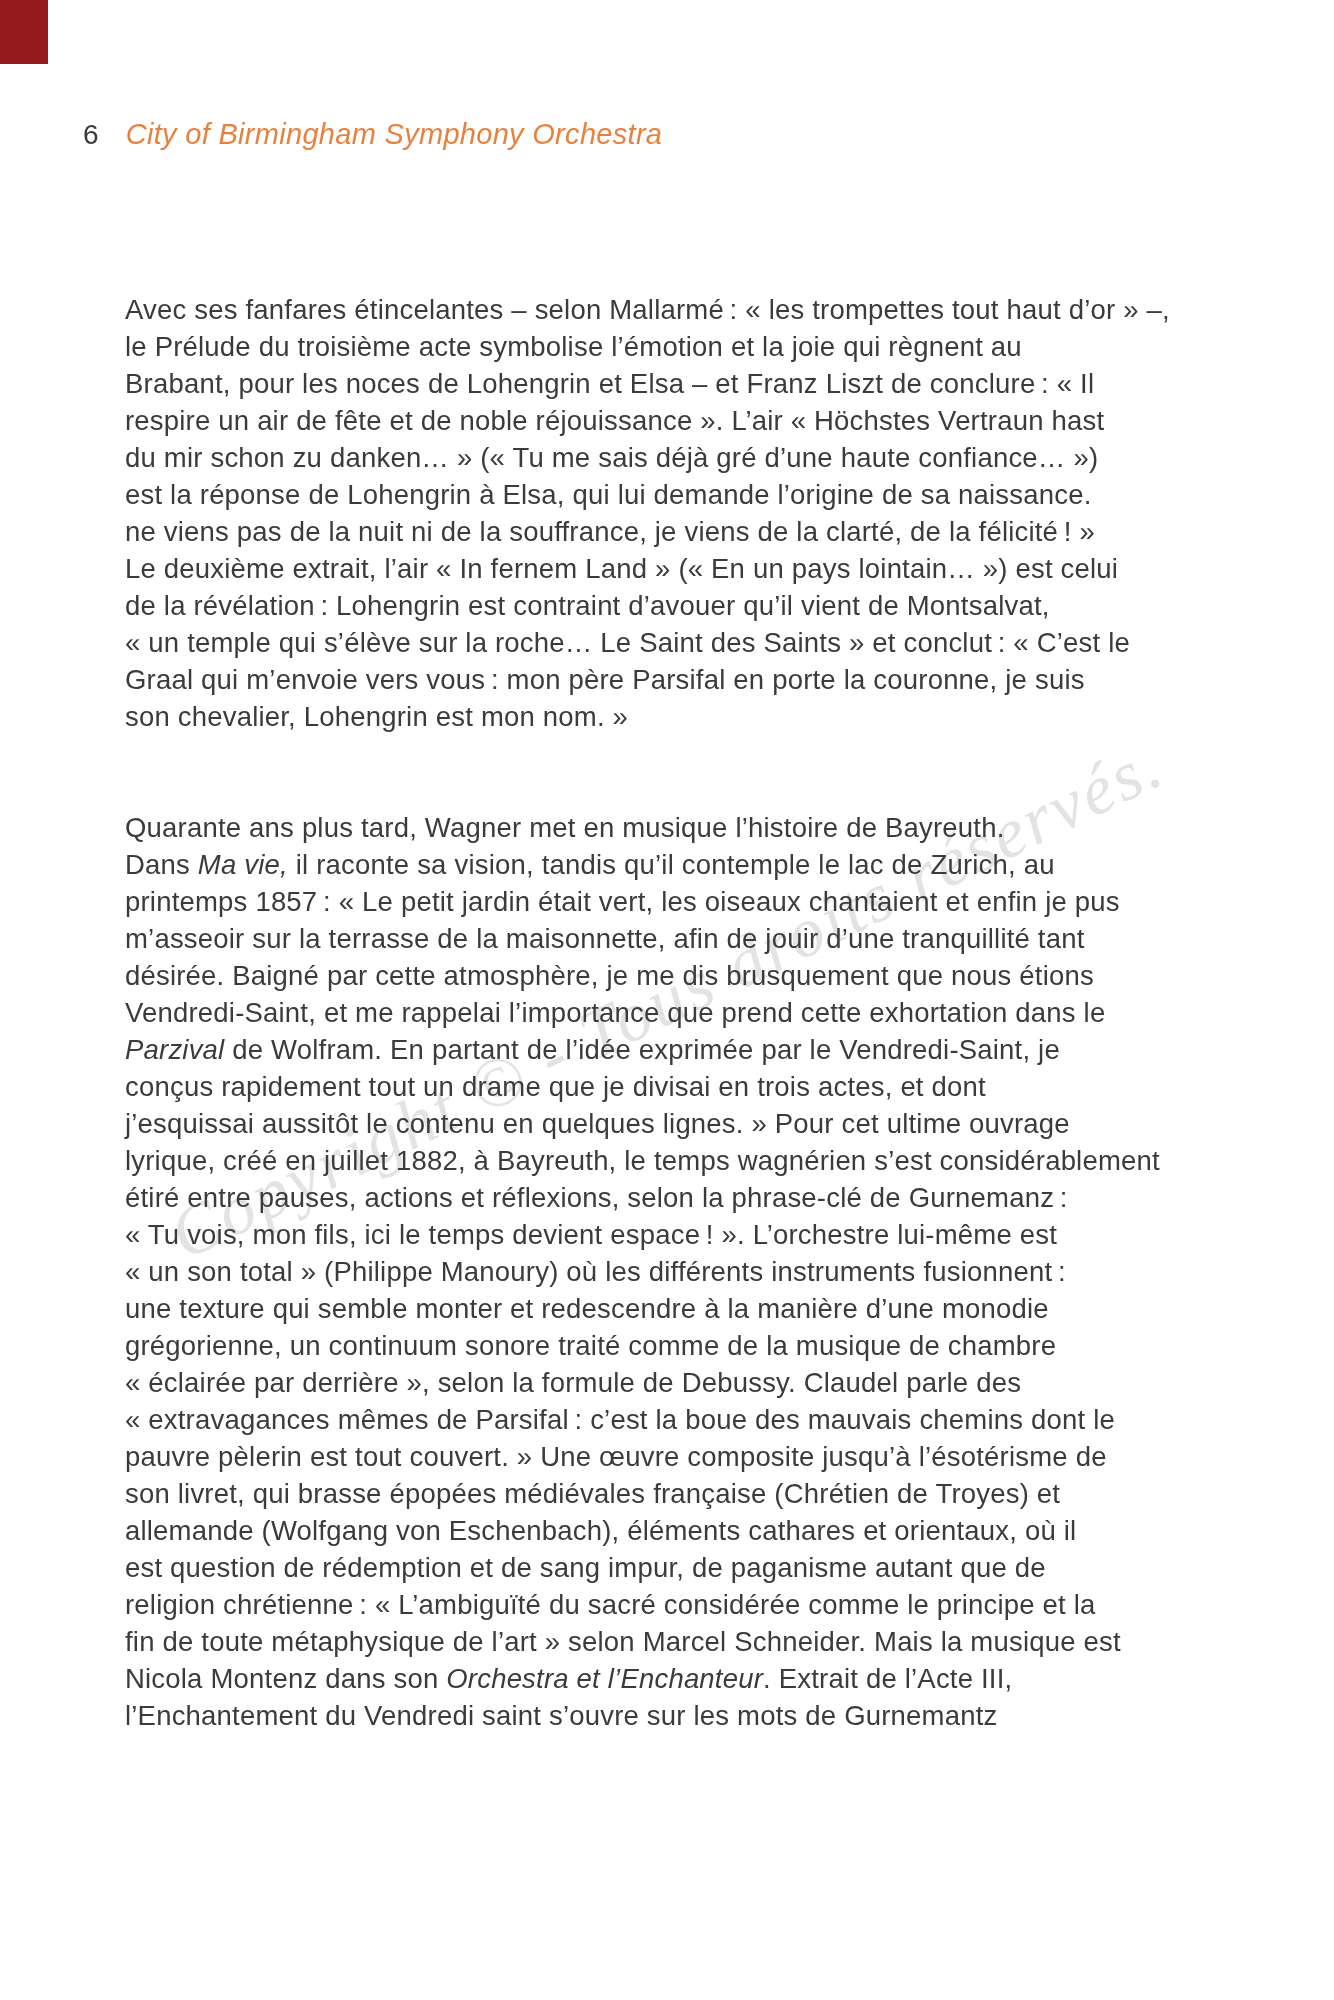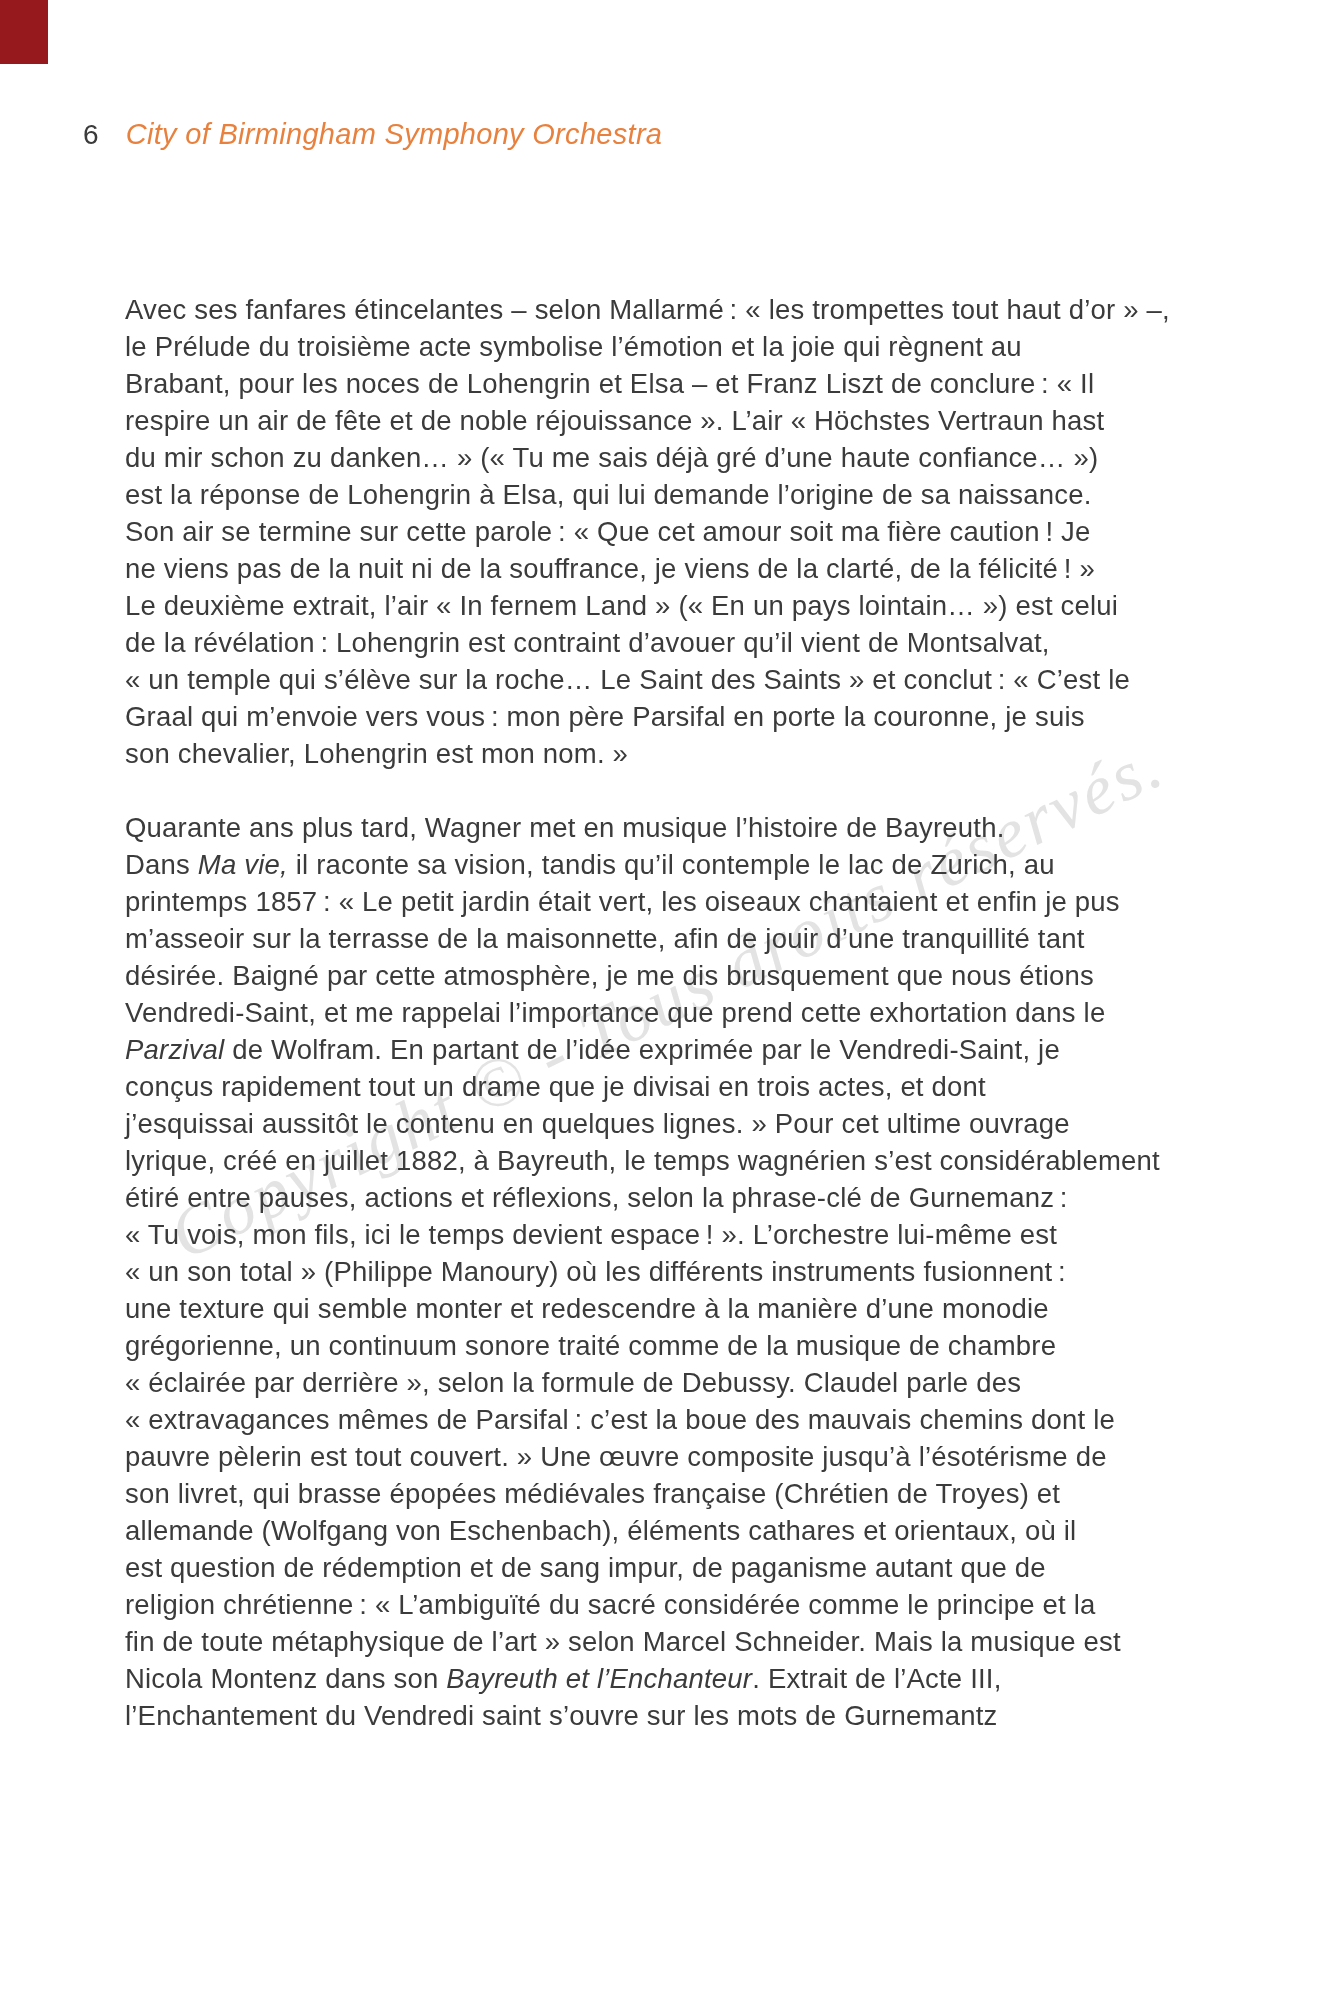--- a/index.html
+++ b/index.html
@@ -53,21 +53,20 @@
   </div>
 
   <div class="article">
     <div class="para para-0">
         <div class="line">Avec ses fanfares étincelantes – selon Mallarmé : « les trompettes tout haut d’or » –,</div>
         <div class="line">le Prélude du troisième acte symbolise l’émotion et la joie qui règnent au</div>
         <div class="line">Brabant, pour les noces de Lohengrin et Elsa – et Franz Liszt de conclure : « Il</div>
         <div class="line">respire un air de fête et de noble réjouissance ». L’air « Höchstes Vertraun hast</div>
         <div class="line">du mir schon zu danken… » (« Tu me sais déjà gré d’une haute confiance… »)</div>
         <div class="line">est la réponse de Lohengrin à Elsa, qui lui demande l’origine de sa naissance.</div>
-        <div class="line">Son air se termine sur cette parole : « Que cet amour soit ma fière caution ! Je</div>
         <div class="line">ne viens pas de la nuit ni de la souffrance, je viens de la clarté, de la félicité ! »</div>
         <div class="line">Le deuxième extrait, l’air « In fernem Land » (« En un pays lointain… ») est celui</div>
         <div class="line">de la révélation : Lohengrin est contraint d’avouer qu’il vient de Montsalvat,</div>
         <div class="line">« un temple qui s’élève sur la roche… Le Saint des Saints » et conclut : « C’est le</div>
         <div class="line">Graal qui m’envoie vers vous : mon père Parsifal en porte la couronne, je suis</div>
         <div class="line">son chevalier, Lohengrin est mon nom. »</div>
       </div>
     <div class="para para-1">
         <div class="line">Quarante ans plus tard, Wagner met en musique l’histoire de Bayreuth.</div>
         <div class="line">Dans <em>Ma vie,</em> il raconte sa vision, tandis qu’il contemple le lac de Zurich, au</div>
@@ -85,17 +84,17 @@
         <div class="line">une texture qui semble monter et redescendre à la manière d’une monodie</div>
         <div class="line">grégorienne, un continuum sonore traité comme de la musique de chambre</div>
         <div class="line">« éclairée par derrière », selon la formule de Debussy. Claudel parle des</div>
         <div class="line">« extravagances mêmes de Parsifal : c’est la boue des mauvais chemins dont le</div>
         <div class="line">pauvre pèlerin est tout couvert. » Une œuvre composite jusqu’à l’ésotérisme de</div>
         <div class="line">son livret, qui brasse épopées médiévales française (Chrétien de Troyes) et</div>
         <div class="line">allemande (Wolfgang von Eschenbach), éléments cathares et orientaux, où il</div>
         <div class="line">est question de rédemption et de sang impur, de paganisme autant que de</div>
         <div class="line">religion chrétienne : « L’ambiguïté du sacré considérée comme le principe et la</div>
         <div class="line">fin de toute métaphysique de l’art » selon Marcel Schneider. Mais la musique est</div>
-        <div class="line">Nicola Montenz dans son <em>Bayreuth et l’Enchanteur</em>. Extrait de l’Acte III,</div>
+        <div class="line">Nicola Montenz dans son <em>Orchestra et l’Enchanteur</em>. Extrait de l’Acte III,</div>
         <div class="line">l’Enchantement du Vendredi saint s’ouvre sur les mots de Gurnemantz</div>
       </div>
   </div>
 </div>
 
 </body></html>

